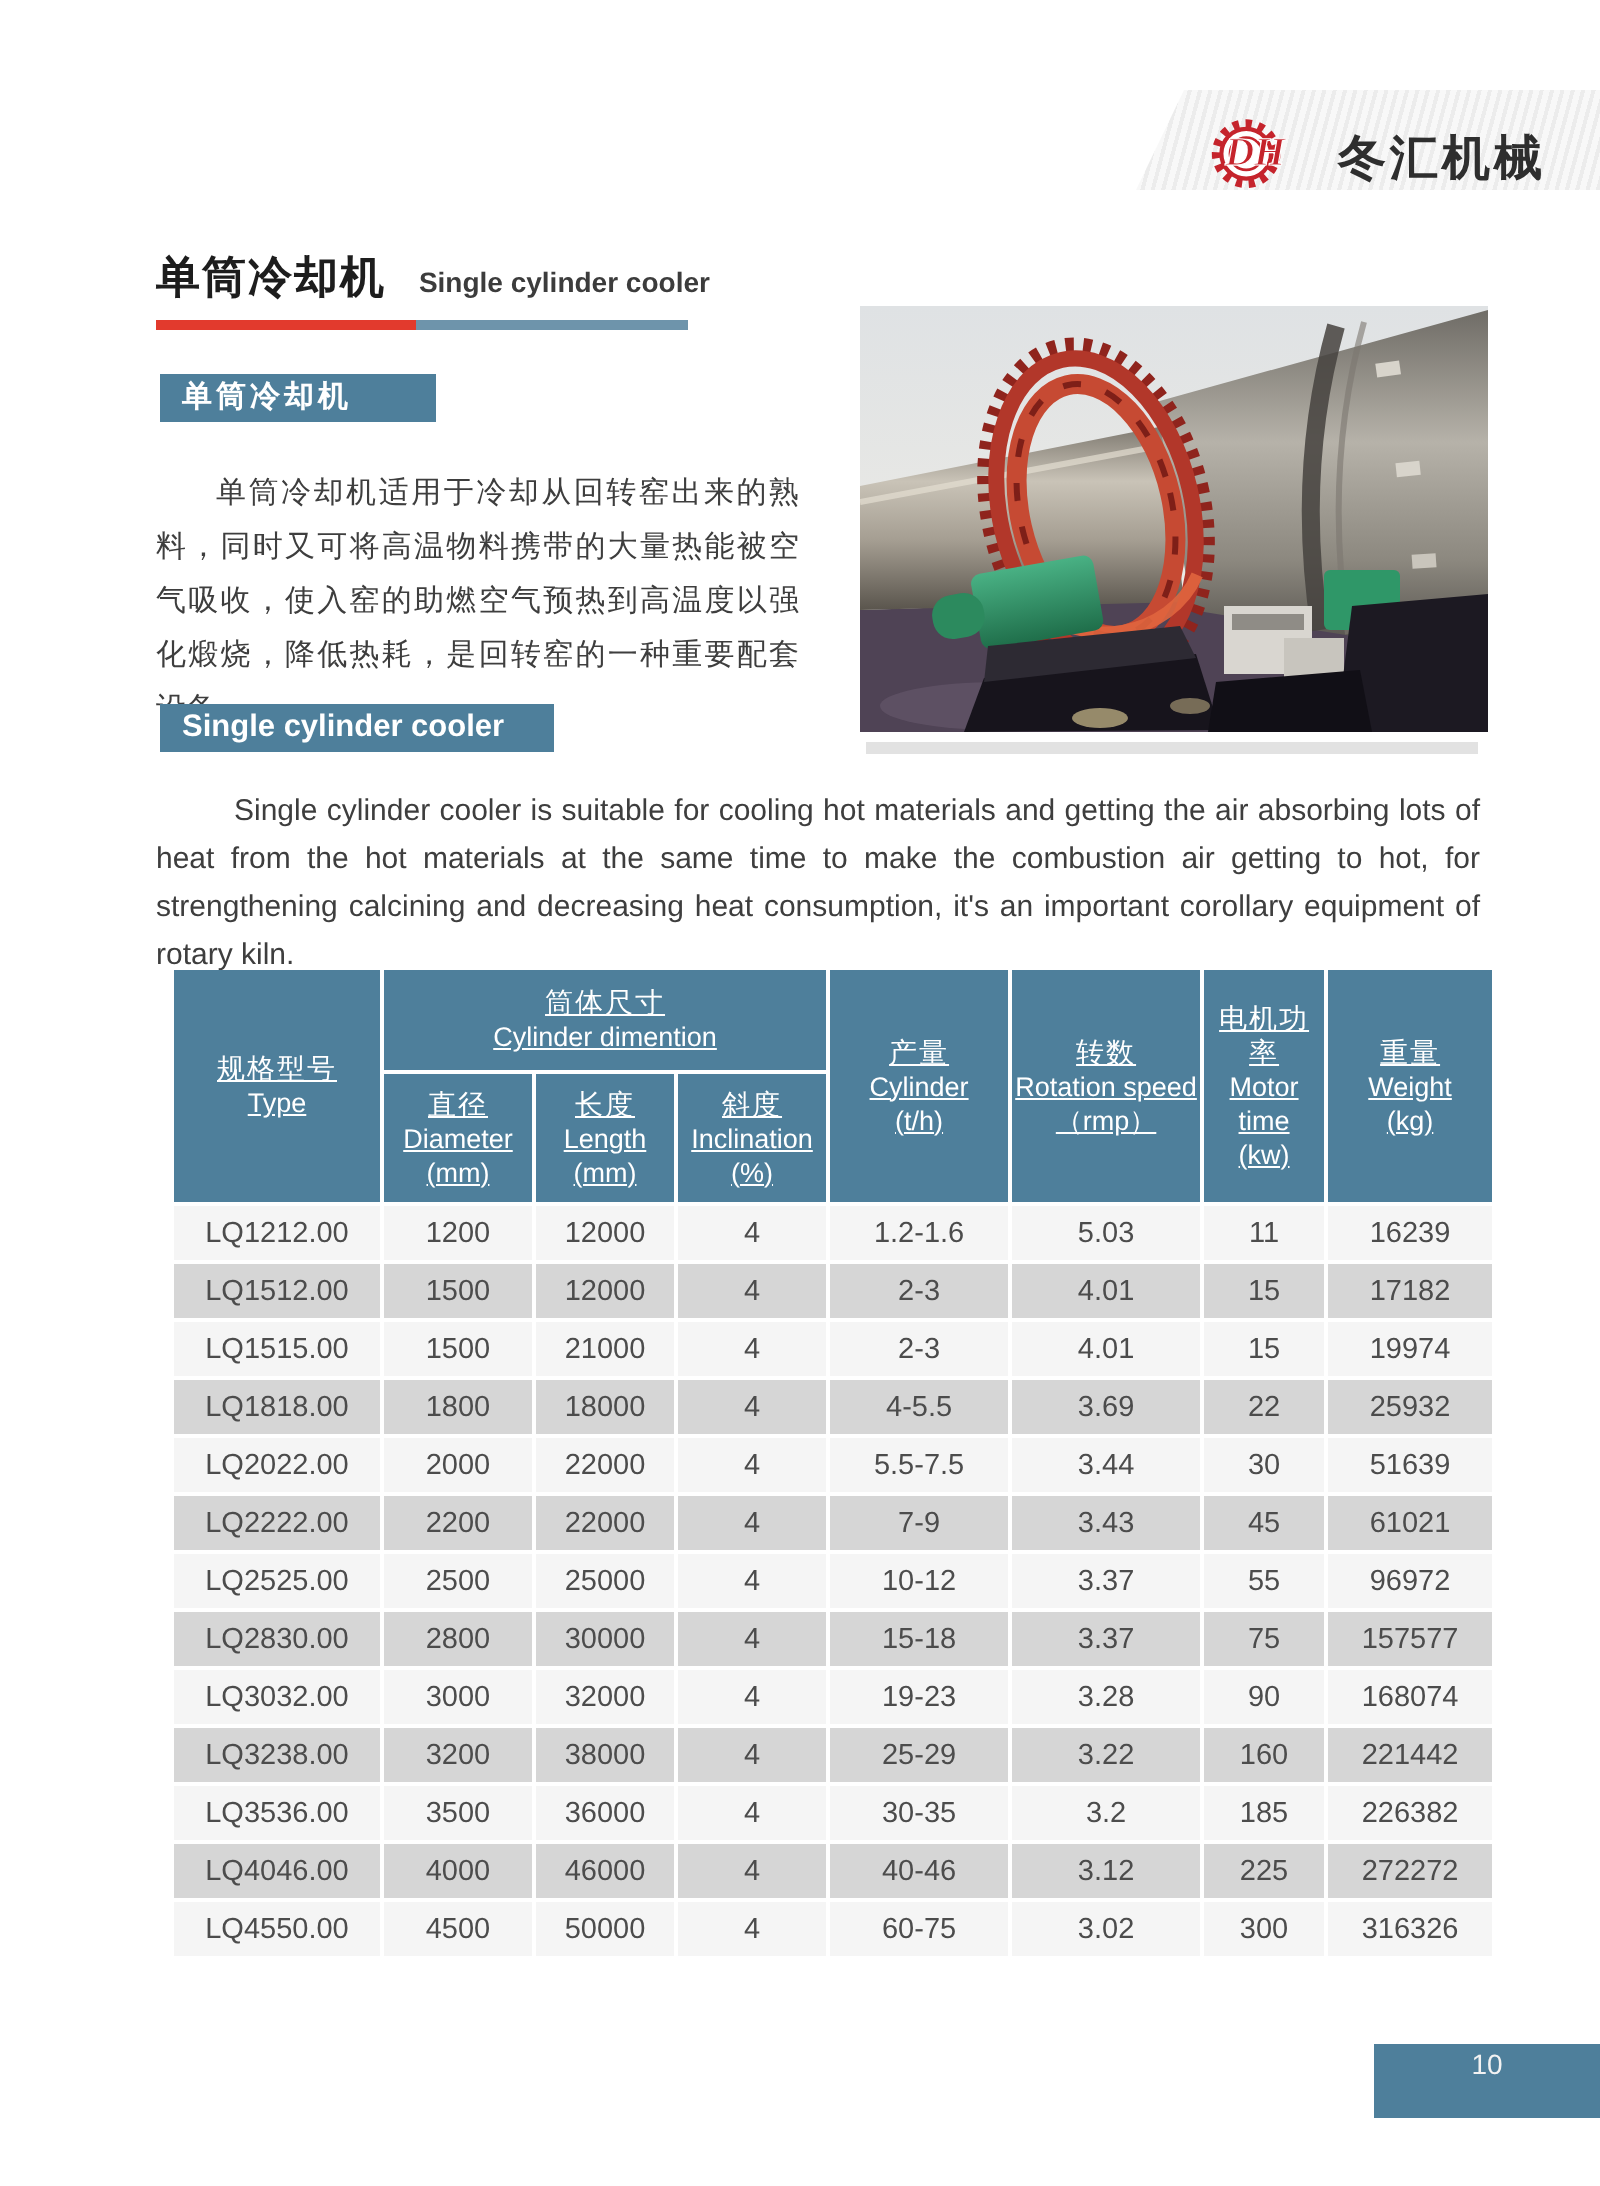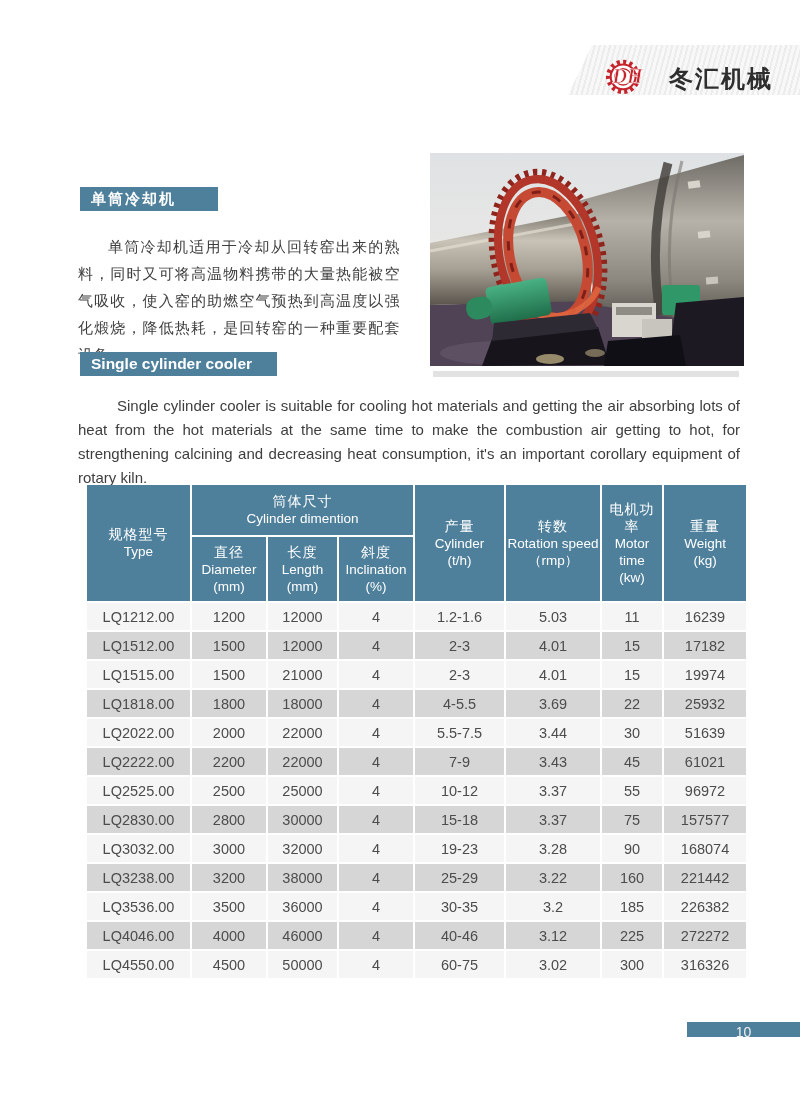--- a/index.html
+++ b/index.html
@@ -42,56 +42,64 @@
   .photo svg{ display:block; width:100%; height:100%; }
   .photo-shadow{ position:absolute; left:433px; top:371px; width:306px; height:6px; background:#e2e2e2; }
 
   
   .spec-table{
     position:absolute; left:85px; top:483px; width:653px;
     border-collapse:separate; border-spacing:2px; table-layout:fixed;
   }
   .spec-table th{
     background:#4e7f9b; color:#ffffff; font-weight:normal; font-size:13.5px;
-    text-align:center; vertical-align:middle; padding:3px 1px; line-height:17px;
+    text-align:center; vertical-align:middle; padding:3px 1px; line-height:17px;text-decoration:underline;
   }
   .spec-table th .zh{ font-size:14px; letter-spacing:1px; }
   .spec-table td{
     height:27px; text-align:center; vertical-align:middle;
     font-size:14.5px; color:#4c4c4c; padding:0 1px;
   }
   .spec-table tbody tr:nth-child(odd)  td{ background:#f5f5f5; }
   .spec-table tbody tr:nth-child(even) td{ background:#d6d6d6; }
   .col-type{width:103px;} .col-dia{width:74px;} .col-len{width:69px;}
   .col-inc{width:74px;} .col-cap{width:89px;} .col-rot{width:94px;}
   .col-mot{width:60px;} .col-wei{width:82px;}
   .th-group-top{ height:50px; }
   .th-sub{ height:64px; }
 
   
   .page-num{
-    position:absolute; left:687px; top:1022px; width:113px; height:15px;
+    position:absolute; left:687px; top:1022px; width:113px; height:37px;
     background:#4e7f9b; color:#f2f2f2; font-size:14px; line-height:21px; text-align:center;
   }
 </style>
 </head>
 <body>
 
 <div class="page">
 
   <div class="brand-band">
     <svg class="brand-logo" viewBox="0 0 44 44">
       <circle cx="20" cy="25" r="15.5" fill="none" stroke="#c5242c" stroke-width="5" stroke-dasharray="3.2 3.4"></circle>
       <circle cx="20" cy="25" r="13" fill="#ffffff" stroke="#c5242c" stroke-width="2.2"></circle>
       <circle cx="20" cy="25" r="8.5" fill="none" stroke="#c5242c" stroke-width="1.4"></circle>
       <text x="9" y="31" font-size="21" font-weight="bold" font-style="italic" fill="#c5242c" stroke="#ffffff" stroke-width="0.6" font-family="Liberation Serif, serif">DH</text>
     </svg>
     <span class="brand-name">冬汇机械</span>
   </div>
 
+  <div class="title-block">
+    <span class="title-zh">单筒冷却机</span>
+    <span class="title-en">Single cylinder cooler</span>
+    <div class="title-rule">
+      <div class="seg-red"></div>
+      <div class="seg-steel"></div>
+    </div>
+  </div>
 
   <div class="sec-label zh">单筒冷却机</div>
   <p class="para para-zh">单筒冷却机适用于冷却从回转窑出来的熟料，同时又可将高温物料携带的大量热能被空气吸收，使入窑的助燃空气预热到高温度以强化煅烧，降低热耗，是回转窑的一种重要配套设备。</p>
 
   <div class="photo">
     <svg viewBox="0 0 314 213" preserveAspectRatio="none">
       <defs>
         <linearGradient id="sky" x1="0" y1="0" x2="0" y2="1">
           <stop offset="0" stop-color="#dfe2e4"></stop>
             <stop offset="1" stop-color="#f1eee6"></stop>

